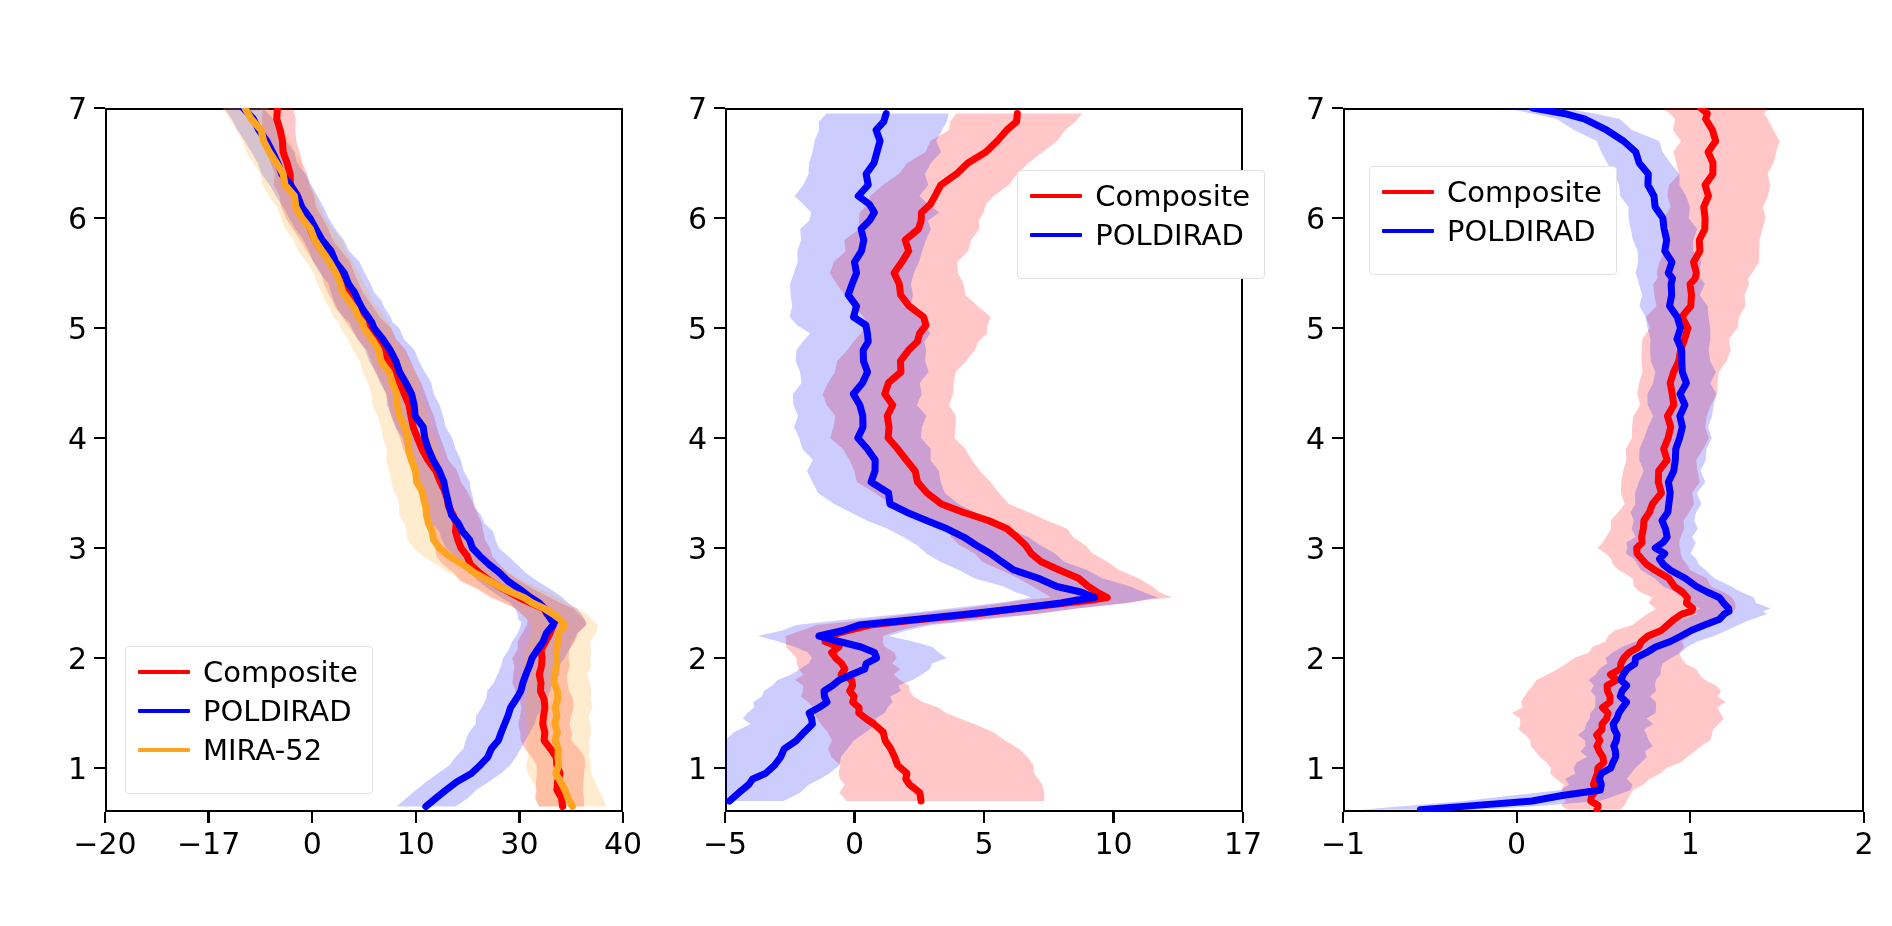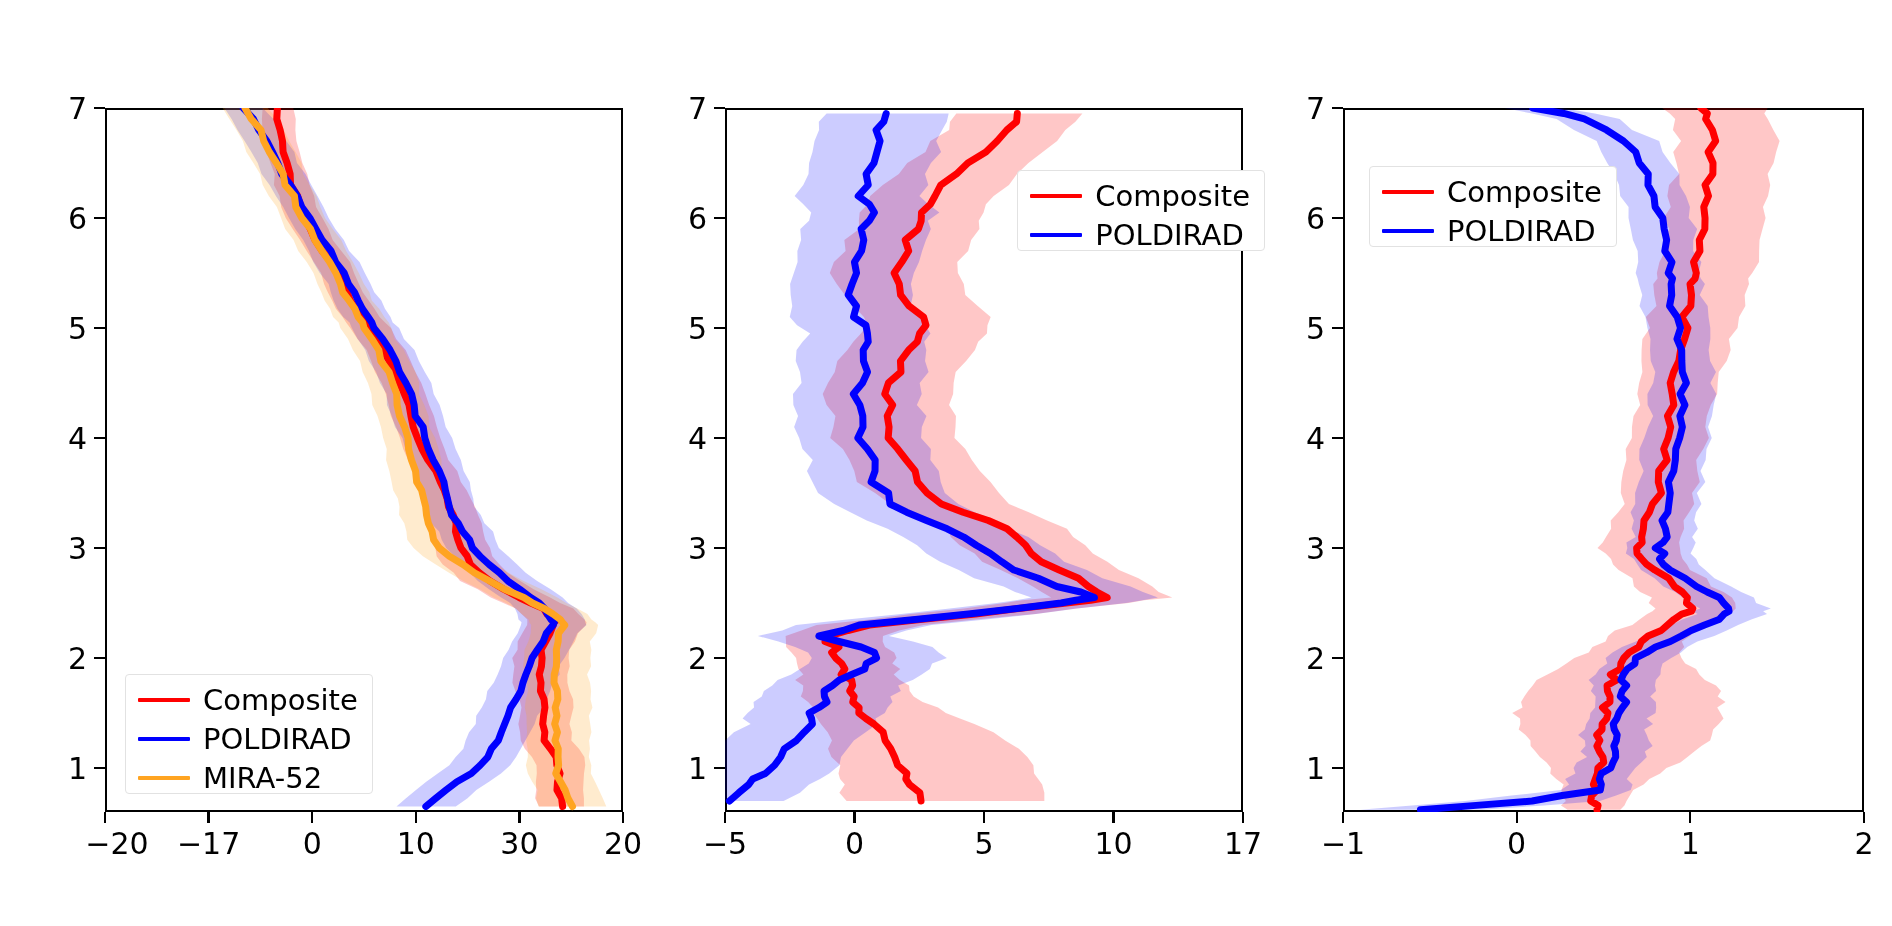--- a/index.html
+++ b/index.html
@@ -14,21 +14,21 @@
   .pc{left:1343px;width:521px;}
   .frame{position:absolute;inset:0;border:2.3px solid #000;box-sizing:border-box;background:#fff;}
   .plotsvg{position:absolute;inset:0;width:100%;height:100%;}
   .ytick{position:absolute;right:0;transform:translateY(-50%);font-size:30px;
          text-align:right;white-space:nowrap;}
   .ytickmark{position:absolute;left:-11px;width:11px;height:2.3px;background:#000;}
   .xtick{position:absolute;top:14px;transform:translateX(-50%);font-size:30px;white-space:nowrap;}
   .xtickmark{position:absolute;top:0;width:2.3px;height:11px;background:#000;}
   .ticklayer{position:absolute;left:0;top:100%;width:100%;height:0;}
   .legend{position:absolute;background:#fff;border:1.3px solid #e2e2e2;border-radius:4px;
-          padding:10px 14px 0 12px;display:flex;flex-direction:column;gap:9px;}
+          padding:10px 14px 28px 12px;display:flex;flex-direction:column;gap:9px;}
   .legend-row{display:flex;align-items:center;gap:13px;}
   .legend-swatch{width:52px;height:4px;border-radius:1px;flex:none;}
   .legend-text{font-size:29px;line-height:30px;white-space:nowrap;}
   .lg-a{left:20px;bottom:18px;}
   .lg-b{right:-22px;top:62px;}
   .lg-c{left:26px;top:58px;}
 </style>
 </head>
 <body>
 
@@ -40,31 +40,31 @@
     <svg class="plotsvg" id="svg-a" preserveAspectRatio="none" viewBox="0 0 1000 1000">
         <path d="M837.9,992.2 L830.3,980.5 L832.5,968.8 L831.8,957.0 L833.6,945.3 L833.0,933.6 L824.2,921.9 L810.5,910.2 L802.6,898.4 L801.3,886.7 L798.0,875.0 L801.2,863.3 L804.0,851.6 L800.1,839.8 L792.2,828.1 L786.5,816.4 L788.2,804.7 L790.4,793.0 L786.2,781.3 L796.5,769.5 L796.7,757.8 L805.6,746.1 L814.9,734.4 L815.3,730.5 L815.2,726.6 L804.1,718.8 L792.8,710.9 L769.0,703.1 L744.7,695.3 L719.7,683.6 L685.4,671.9 L673.3,660.2 L651.9,648.4 L640.2,636.7 L637.9,625.0 L633.6,613.3 L629.7,601.6 L629.2,589.8 L626.9,578.1 L618.5,566.4 L618.8,554.7 L607.2,543.0 L600.3,531.3 L598.0,515.6 L585.0,500.0 L575.7,484.4 L569.5,468.8 L561.9,453.1 L551.8,437.5 L547.8,421.9 L542.1,406.3 L534.1,390.6 L521.2,375.0 L513.7,359.4 L505.3,343.8 L487.4,328.1 L473.4,312.5 L465.5,304.7 L458.7,296.9 L445.7,285.2 L438.5,273.4 L430.1,261.7 L422.9,250.0 L417.1,234.4 L403.2,218.8 L389.3,203.1 L376.6,187.5 L362.3,171.9 L348.9,156.3 L340.1,140.6 L337.1,125.0 L326.1,109.4 L327.7,93.7 L319.4,78.1 L312.0,62.5 L310.2,46.9 L304.1,31.3 L302.9,15.6 L304.3,0.0 L363.4,0.0 L368.3,15.6 L367.5,31.3 L369.5,46.9 L375.7,62.5 L381.0,78.1 L390.5,93.7 L395.1,109.4 L403.8,125.0 L407.4,140.6 L419.8,156.3 L431.4,171.9 L439.5,187.5 L456.2,203.1 L473.1,218.8 L480.7,234.4 L490.3,250.0 L497.5,261.7 L509.0,273.4 L520.2,285.2 L530.1,296.9 L540.6,304.7 L552.1,312.5 L562.0,328.1 L580.4,343.8 L590.0,359.4 L599.2,375.0 L610.6,390.6 L618.6,406.3 L625.8,421.9 L635.0,437.5 L640.6,453.1 L647.3,468.8 L655.6,484.4 L662.7,500.0 L680.1,515.6 L686.8,531.3 L698.2,543.0 L706.0,554.7 L714.3,566.4 L720.2,578.1 L727.3,589.8 L730.0,601.6 L733.9,613.3 L743.4,625.0 L747.6,636.7 L761.6,648.4 L777.2,660.2 L801.7,671.9 L827.4,683.6 L859.3,695.3 L878.6,703.1 L904.0,710.9 L913.8,718.8 L925.6,726.6 L929.7,730.5 L928.5,734.4 L913.1,746.1 L907.3,757.8 L896.3,769.5 L895.0,781.3 L897.1,793.0 L892.5,804.7 L892.7,816.4 L896.6,828.1 L903.6,839.8 L904.5,851.6 L900.4,863.3 L896.6,875.0 L901.3,886.7 L900.3,898.4 L915.0,910.2 L925.5,921.9 L927.1,933.6 L924.7,945.3 L923.8,957.0 L922.9,968.8 L924.6,980.5 L924.6,992.2 Z" fill="rgba(255,0,0,0.22)" stroke="none"></path>
         <path d="M562.6,992.2 L581.0,980.5 L600.3,968.8 L620.1,957.0 L642.3,945.3 L664.8,933.6 L676.9,921.9 L691.8,910.2 L696.1,898.4 L702.8,886.7 L715.8,875.0 L716.6,863.3 L727.4,851.6 L735.4,839.8 L738.0,828.1 L750.4,816.4 L758.0,804.7 L764.5,793.0 L768.6,781.3 L779.2,769.5 L785.9,757.8 L796.7,746.1 L803.0,734.4 L804.1,730.5 L798.2,726.6 L796.2,718.8 L791.4,710.9 L782.2,703.1 L764.8,695.3 L741.3,683.6 L719.9,671.9 L704.5,660.2 L687.7,648.4 L674.6,636.7 L658.7,625.0 L650.0,613.3 L645.2,601.6 L629.4,589.8 L624.5,578.1 L615.1,566.4 L609.4,554.7 L609.4,543.0 L605.6,531.3 L597.6,515.6 L585.4,500.0 L579.8,484.4 L574.3,468.8 L559.8,453.1 L553.6,437.5 L544.3,421.9 L543.8,406.3 L530.8,390.6 L523.3,375.0 L509.4,359.4 L502.4,343.8 L487.8,328.1 L476.5,312.5 L472.1,304.7 L459.9,296.9 L448.6,285.2 L441.2,273.4 L435.9,261.7 L431.8,250.0 L414.6,234.4 L402.0,218.8 L393.9,203.1 L382.7,187.5 L367.3,171.9 L355.2,156.3 L344.0,140.6 L329.9,125.0 L317.8,109.4 L302.1,93.7 L294.9,78.1 L282.6,62.5 L269.5,46.9 L255.8,31.3 L244.4,15.6 L230.5,0.0 L304.4,0.0 L325.0,15.6 L336.1,31.3 L350.0,46.9 L365.6,62.5 L370.6,78.1 L387.0,93.7 L398.2,109.4 L410.2,125.0 L421.8,140.6 L431.8,156.3 L444.6,171.9 L461.1,187.5 L471.3,203.1 L491.4,218.8 L501.6,234.4 L512.7,250.0 L519.8,261.7 L533.5,273.4 L540.5,285.2 L551.2,296.9 L555.3,304.7 L567.9,312.5 L577.1,328.1 L597.5,343.8 L606.0,359.4 L617.4,375.0 L630.0,390.6 L634.5,406.3 L646.1,421.9 L652.6,437.5 L657.7,453.1 L670.2,468.8 L676.8,484.4 L687.0,500.0 L692.3,515.6 L704.2,531.3 L706.4,543.0 L710.9,554.7 L712.8,566.4 L725.5,578.1 L732.4,589.8 L749.2,601.6 L753.7,613.3 L760.3,625.0 L778.5,636.7 L795.7,648.4 L812.1,660.2 L834.3,671.9 L860.4,683.6 L883.5,695.3 L894.0,703.1 L910.6,710.9 L920.2,718.8 L926.2,726.6 L927.0,730.5 L929.4,734.4 L911.9,746.1 L904.2,757.8 L896.0,769.5 L887.0,781.3 L875.7,793.0 L877.8,804.7 L863.6,816.4 L859.4,828.1 L852.6,839.8 L847.5,851.6 L834.2,863.3 L829.4,875.0 L820.6,886.7 L811.5,898.4 L802.6,910.2 L793.6,921.9 L782.3,933.6 L764.5,945.3 L741.4,957.0 L716.9,968.8 L699.9,980.5 L677.2,992.2 Z" fill="rgba(0,0,255,0.20)" stroke="none"></path>
         <path d="M836.9,992.2 L832.2,980.5 L835.2,968.8 L824.7,957.0 L816.3,945.3 L812.5,933.6 L816.3,921.9 L815.9,910.2 L813.0,898.4 L814.8,886.7 L814.0,875.0 L813.7,863.3 L810.5,851.6 L812.4,839.8 L816.7,828.1 L814.3,816.4 L813.5,804.7 L807.1,793.0 L809.2,781.3 L809.9,769.5 L817.3,757.8 L821.9,746.1 L822.8,734.4 L819.1,730.5 L818.2,726.6 L804.4,718.8 L793.3,710.9 L774.0,703.1 L750.5,695.3 L723.5,683.6 L691.6,671.9 L664.1,660.2 L638.6,648.4 L613.7,636.7 L595.8,625.0 L583.5,613.3 L581.9,601.6 L577.8,589.8 L567.7,578.1 L568.5,566.4 L565.4,554.7 L556.3,543.0 L553.3,531.3 L548.9,515.6 L542.6,500.0 L543.9,484.4 L537.0,468.8 L532.7,453.1 L526.1,437.5 L516.0,421.9 L514.4,406.3 L507.6,390.6 L497.4,375.0 L492.4,359.4 L478.5,343.8 L469.1,328.1 L454.2,312.5 L451.0,304.7 L440.2,296.9 L434.6,285.2 L423.9,273.4 L417.7,261.7 L410.1,250.0 L402.5,234.4 L389.4,218.8 L373.0,203.1 L364.0,187.5 L347.8,171.9 L339.9,156.3 L331.8,140.6 L316.2,125.0 L304.5,109.4 L299.5,93.7 L286.5,78.1 L272.8,62.5 L266.2,46.9 L253.8,31.3 L240.2,15.6 L227.0,0.0 L314.1,0.0 L332.4,15.6 L345.3,31.3 L355.6,46.9 L367.8,62.5 L379.6,78.1 L382.3,93.7 L395.2,109.4 L408.4,125.0 L415.6,140.6 L424.7,156.3 L439.6,171.9 L456.1,187.5 L465.6,203.1 L478.5,218.8 L490.0,234.4 L499.8,250.0 L510.5,261.7 L514.9,273.4 L529.3,285.2 L539.3,296.9 L547.7,304.7 L552.7,312.5 L558.8,328.1 L576.9,343.8 L587.1,359.4 L599.4,375.0 L606.5,390.6 L606.0,406.3 L616.4,421.9 L624.5,437.5 L625.7,453.1 L637.4,468.8 L643.9,484.4 L649.5,500.0 L649.7,515.6 L658.8,531.3 L659.6,543.0 L663.8,554.7 L673.7,566.4 L679.9,578.1 L677.1,589.8 L688.7,601.6 L695.2,613.3 L705.9,625.0 L728.4,636.7 L754.0,648.4 L779.1,660.2 L808.1,671.9 L842.5,683.6 L873.2,695.3 L890.4,703.1 L911.7,710.9 L931.3,718.8 L939.0,726.6 L946.5,730.5 L952.0,734.4 L948.2,746.1 L935.9,757.8 L938.9,769.5 L936.9,781.3 L938.4,793.0 L930.6,804.7 L936.4,816.4 L938.4,828.1 L937.3,839.8 L941.0,851.6 L934.1,863.3 L936.7,875.0 L939.0,886.7 L934.5,898.4 L936.1,910.2 L934.1,921.9 L938.8,933.6 L937.9,945.3 L946.1,957.0 L953.6,968.8 L961.0,980.5 L967.8,992.2 Z" fill="rgba(255,164,33,0.22)" stroke="none"></path>
         <path d="M883.4,992.2 L881.5,980.5 L872.5,968.8 L873.6,957.0 L878.5,945.3 L872.3,933.6 L871.0,921.9 L860.0,910.2 L847.6,898.4 L849.1,886.7 L845.0,875.0 L846.7,863.3 L849.3,851.6 L847.6,839.8 L840.6,828.1 L841.7,816.4 L838.3,804.7 L842.6,793.0 L843.8,781.3 L841.7,769.5 L850.6,757.8 L859.1,746.1 L865.4,734.4 L865.4,730.5 L874.0,726.6 L853.3,718.8 L846.5,710.9 L822.0,703.1 L799.5,695.3 L769.7,683.6 L743.4,671.9 L722.7,660.2 L705.5,648.4 L699.3,636.7 L687.2,625.0 L681.2,613.3 L676.6,601.6 L678.0,589.8 L672.1,578.1 L663.1,566.4 L660.4,554.7 L655.1,543.0 L647.3,531.3 L638.8,515.6 L623.4,500.0 L611.9,484.4 L603.1,468.8 L595.0,453.1 L590.6,437.5 L586.9,421.9 L578.0,406.3 L568.4,390.6 L558.0,375.0 L548.7,359.4 L537.3,343.8 L529.5,328.1 L511.4,312.5 L502.2,304.7 L499.9,296.9 L483.5,285.2 L473.8,273.4 L467.5,261.7 L456.3,250.0 L450.2,234.4 L437.3,218.8 L419.1,203.1 L405.6,187.5 L396.5,171.9 L384.6,156.3 L378.5,140.6 L371.9,125.0 L358.2,109.4 L357.4,93.7 L351.5,78.1 L343.8,62.5 L342.6,46.9 L338.1,31.3 L331.6,15.6 L332.8,0.0" fill="none" stroke="#ff0000" stroke-width="7" stroke-linejoin="round" stroke-linecap="round" vector-effect="non-scaling-stroke"></path>
         <path d="M619.4,992.2 L638.6,980.5 L658.4,968.8 L679.3,957.0 L707.2,945.3 L724.3,933.6 L738.9,921.9 L745.7,910.2 L759.3,898.4 L765.1,886.7 L771.5,875.0 L777.9,863.3 L783.0,851.6 L793.6,839.8 L802.8,828.1 L806.8,816.4 L812.5,804.7 L819.0,793.0 L824.3,781.3 L834.8,769.5 L845.9,757.8 L852.0,746.1 L865.1,734.4 L867.4,730.5 L861.1,726.6 L854.1,718.8 L848.5,710.9 L838.2,703.1 L821.7,695.3 L800.9,683.6 L777.9,671.9 L761.5,660.2 L741.5,648.4 L724.0,636.7 L709.3,625.0 L703.8,613.3 L690.2,601.6 L681.9,589.8 L669.1,578.1 L664.7,566.4 L661.0,554.7 L657.1,543.0 L654.3,531.3 L645.5,515.6 L633.5,500.0 L624.2,484.4 L617.4,468.8 L614.3,453.1 L598.8,437.5 L596.8,421.9 L591.9,406.3 L581.0,390.6 L568.6,375.0 L561.6,359.4 L550.4,343.8 L536.1,328.1 L519.1,312.5 L515.1,304.7 L508.0,296.9 L496.9,285.2 L488.7,273.4 L481.6,261.7 L470.0,250.0 L461.8,234.4 L445.2,218.8 L436.5,203.1 L419.1,187.5 L407.1,171.9 L395.5,156.3 L380.0,140.6 L371.5,125.0 L358.2,109.4 L341.1,93.7 L333.4,78.1 L323.4,62.5 L312.5,46.9 L296.9,31.3 L286.6,15.6 L266.9,0.0" fill="none" stroke="#0000ff" stroke-width="7" stroke-linejoin="round" stroke-linecap="round" vector-effect="non-scaling-stroke"></path>
         <path d="M902.5,992.2 L893.8,980.5 L888.3,968.8 L879.4,957.0 L870.2,945.3 L875.7,933.6 L874.6,921.9 L875.0,910.2 L868.7,898.4 L873.4,886.7 L868.1,875.0 L872.5,863.3 L869.1,851.6 L874.2,839.8 L873.4,828.1 L866.8,816.4 L867.3,804.7 L871.5,793.0 L871.9,781.3 L871.3,769.5 L874.8,757.8 L875.4,746.1 L887.6,734.4 L882.8,730.5 L879.0,726.6 L864.7,718.8 L847.9,710.9 L825.1,703.1 L808.7,695.3 L771.0,683.6 L742.6,671.9 L713.0,660.2 L691.1,648.4 L664.8,636.7 L645.4,625.0 L634.4,613.3 L631.5,601.6 L624.2,589.8 L620.7,578.1 L619.1,566.4 L615.1,554.7 L611.3,543.0 L601.7,531.3 L599.5,515.6 L591.6,500.0 L586.1,484.4 L585.0,468.8 L578.4,453.1 L568.6,437.5 L563.9,421.9 L563.2,406.3 L555.2,390.6 L548.5,375.0 L532.5,359.4 L528.7,343.8 L515.1,328.1 L500.0,312.5 L497.3,304.7 L488.7,296.9 L482.4,285.2 L471.0,273.4 L458.7,261.7 L454.6,250.0 L445.8,234.4 L433.7,218.8 L418.8,203.1 L405.0,187.5 L396.9,171.9 L380.0,156.3 L368.4,140.6 L365.7,125.0 L347.6,109.4 L343.9,93.7 L331.0,78.1 L317.2,62.5 L306.4,46.9 L301.2,31.3 L282.3,15.6 L270.2,0.0" fill="none" stroke="#ffa421" stroke-width="7" stroke-linejoin="round" stroke-linecap="round" vector-effect="non-scaling-stroke"></path>
       </svg>
     <div class="ticklayer" id="ticks-a">
         <div class="xtickmark" style="left: calc(0% - 1.15px);"></div>
-        <div class="xtick" style="left: 0%; margin-left: 12px;">−20</div>
+        <div class="xtick" style="left: 0%;">−20</div>
         <div class="xtickmark" style="left: calc(20% - 1.15px);"></div>
         <div class="xtick" style="left: 20%;">−17</div>
         <div class="xtickmark" style="left: calc(40% - 1.15px);"></div>
         <div class="xtick" style="left: 40%;">0</div>
         <div class="xtickmark" style="left: calc(60% - 1.15px);"></div>
         <div class="xtick" style="left: 60%;">10</div>
         <div class="xtickmark" style="left: calc(80% - 1.15px);"></div>
         <div class="xtick" style="left: 80%;">30</div>
         <div class="xtickmark" style="left: calc(100% - 1.15px);"></div>
-        <div class="xtick" style="left: 100%;">20</div>
+        <div class="xtick" style="left: 100%;">40</div>
       </div>
     <div class="ytlayer" id="yticks-a">
         <div class="ytickmark" style="top: calc(93.75% - 1.15px);"></div>
         <div class="ytick" style="top: 93.75%; left: -58px; width: 40px;">1</div>
         <div class="ytickmark" style="top: calc(78.125% - 1.15px);"></div>
         <div class="ytick" style="top: 78.125%; left: -58px; width: 40px;">2</div>
         <div class="ytickmark" style="top: calc(62.5% - 1.15px);"></div>
         <div class="ytick" style="top: 62.5%; left: -58px; width: 40px;">3</div>
         <div class="ytickmark" style="top: calc(46.875% - 1.15px);"></div>
         <div class="ytick" style="top: 46.875%; left: -58px; width: 40px;">4</div>

